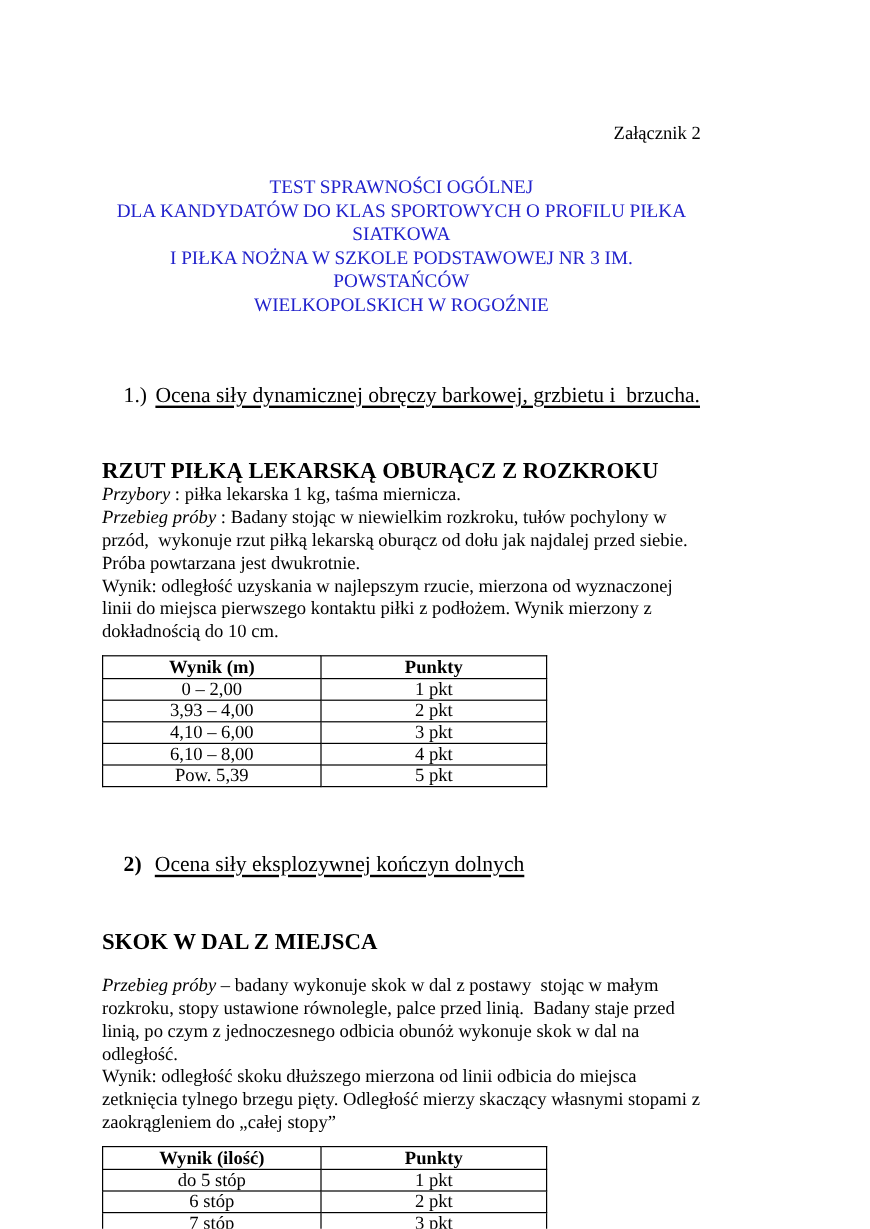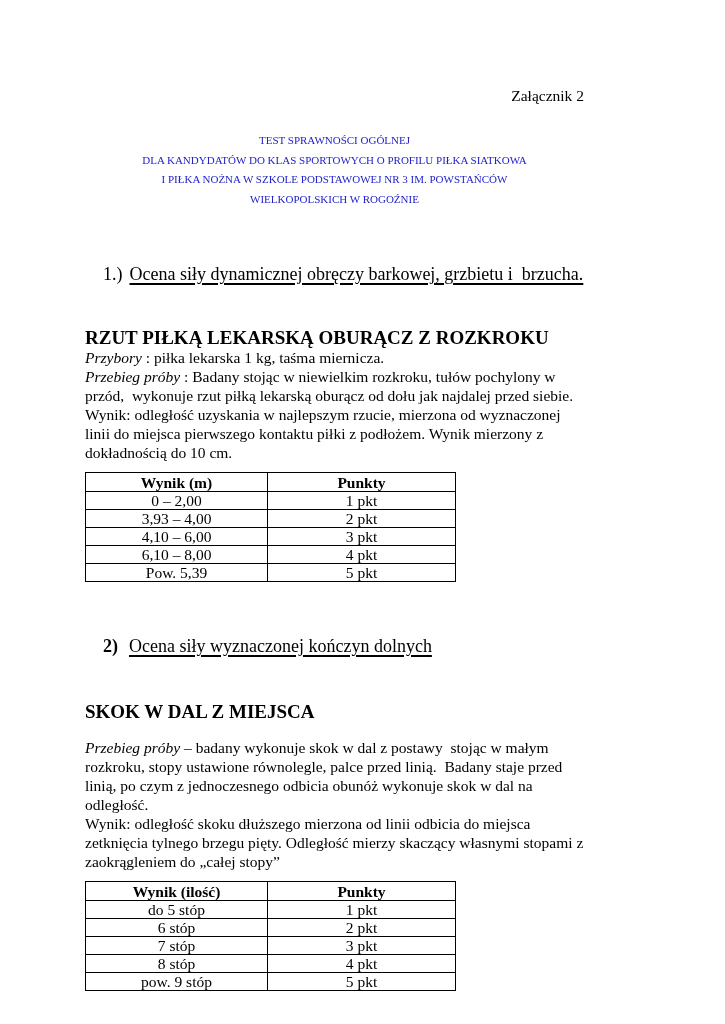--- a/index.html
+++ b/index.html
@@ -6,32 +6,32 @@
   * { box-sizing: border-box; }
   html, body { margin: 0; padding: 0; }
   body {
     width: 725px; height: 1024px;
     background: #ffffff;
     color: #000;
     font-family: "Liberation Serif", "DejaVu Serif", serif;
     font-size: 15.5px;
     overflow: hidden;
   }
-  .page { width: 661px; height: 1024px; padding: 0 77px 0 85px; }
+  .page { width: 661px; height: 1024px; padding: 16px 77px 0 85px; }
   .attachment {
     padding-top: 86px;
     text-align: right;
     font-size: 15.5px;
     line-height: 19px;
   }
   .title-block {
     margin-top: 26px;
     text-align: center;
     color: var(--accent);
-    font-size: 11px;
+    font-size: 16px;
     line-height: 19.5px;
   }
   .title-line { white-space: pre-wrap; }
   .section-heading {
     margin-top: 31px;
     font-size: 18px;
     line-height: 23px;
     white-space: pre-wrap;
   }
   .section-number { font-weight: normal; margin-right: 7px; }
@@ -95,20 +95,21 @@
 
   <div class="section-heading">
     <span class="section-number">1.)</span><span class="section-title">Ocena siły dynamicznej obręczy barkowej, grzbietu i  brzucha.</span>
   </div>
 
   <div class="subheading">RZUT PIŁKĄ LEKARSKĄ OBURĄCZ Z ROZKROKU</div>
 
   <div class="para-block">
     <p class="para-line"><span class="para-lead">Przybory</span><span> : piłka lekarska 1 kg, taśma miernicza.</span></p>
     <p class="para-line"><span class="para-lead">Przebieg próby</span><span> : Badany stojąc w niewielkim rozkroku, tułów pochylony w przód,  wykonuje rzut piłką lekarską oburącz od dołu jak najdalej przed siebie.</span></p>
+    <p class="para-line"><span>Próba powtarzana jest dwukrotnie.</span></p>
     <p class="para-line"><span>Wynik: odległość uzyskania w najlepszym rzucie, mierzona od wyznaczonej linii do miejsca pierwszego kontaktu piłki z podłożem. Wynik mierzony z dokładnością do 10 cm.</span></p>
   </div>
 
   <table class="score-table">
     <colgroup>
         <col class="c1">
         <col class="c2">
       </colgroup>
     <thead>
       <tr>
@@ -136,21 +137,21 @@
       <tr>
           <td>Pow. 5,39</td>
           <td>5 pkt</td>
         </tr>
     </tbody>
   </table>
 
   <div class="gap-before-s2"></div>
 
   <div class="section-heading" style="margin-top:0;">
-    <span class="section-number bold">2)</span><span class="section-title">Ocena siły wyznaczonej kończyn dolnych</span>
+    <span class="section-number bold">2)</span><span class="section-title">Ocena siły eksplozywnej kończyn dolnych</span>
   </div>
 
   <div class="subheading second">SKOK W DAL Z MIEJSCA</div>
 
   <div class="para-block second">
     <p class="para-line"><span class="para-lead">Przebieg próby</span><span> – badany wykonuje skok w dal z postawy  stojąc w małym rozkroku, stopy ustawione równolegle, palce przed linią.  Badany staje przed  linią, po czym z jednoczesnego odbicia obunóż wykonuje skok w dal na odległość.</span></p>
     <p class="para-line"><span>Wynik: odległość skoku dłuższego mierzona od linii odbicia do miejsca zetknięcia tylnego brzegu pięty. Odległość mierzy skaczący własnymi stopami z zaokrągleniem do „całej stopy”</span></p>
   </div>
 
   <table class="score-table">

